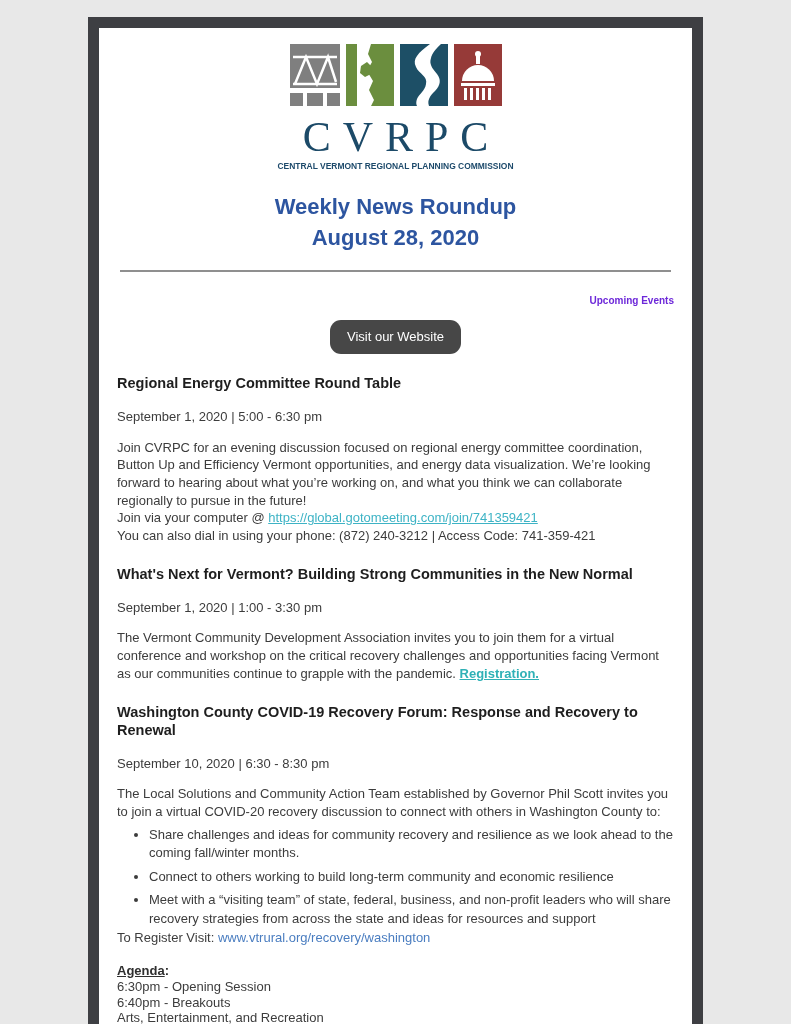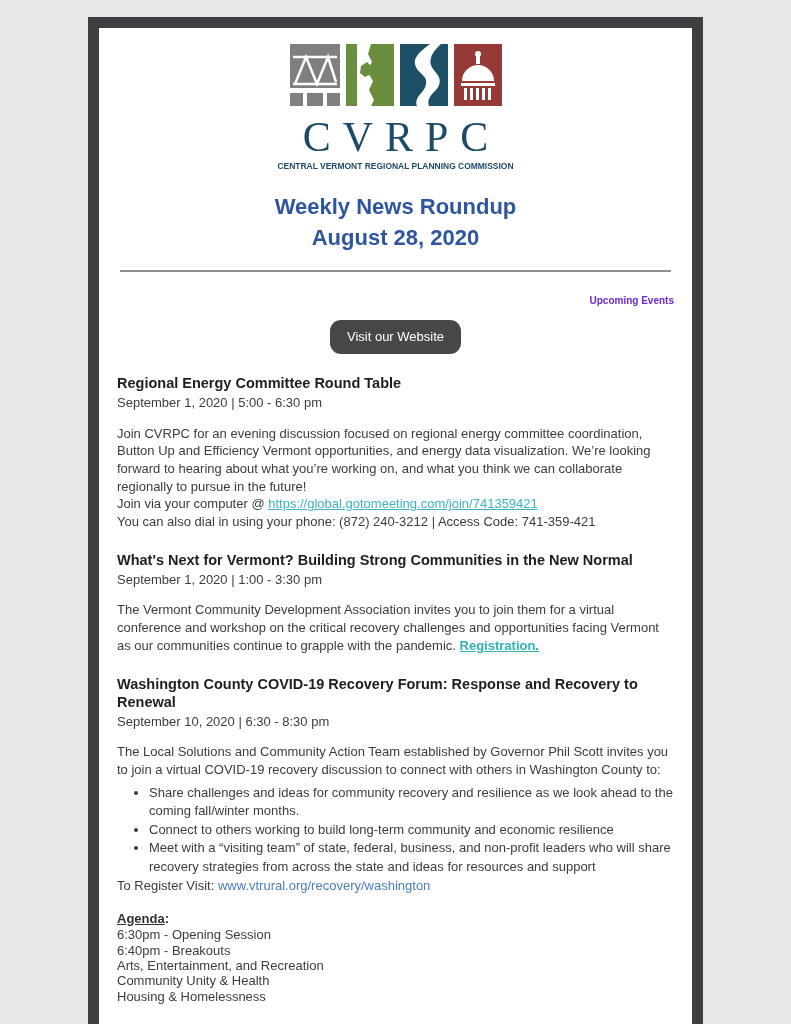--- a/index.html
+++ b/index.html
@@ -24,28 +24,28 @@
   .divider{border:none;border-top:2px solid #8f8f8f;margin:16px 3px 0;}
   .section-heading{color:#6d28d9;font-weight:bold;font-size:10px;margin-top:22px;text-align:right;}
   .btn-row{text-align:center;margin-top:13px;}
   .website-btn{
     display:inline-block;background:#474747;color:#ffffff;font-size:13px;
     padding:8px 17px;cursor:pointer;text-decoration:none;border-radius:11px;
   }
   
   .event{margin-top:20px;}
   .event-title{font-weight:bold;font-size:14.5px;color:#1e1e1e;line-height:1.25;}
-  .event-date{margin-top:2px;}
+  .event-date{margin-top:16px;}
   .event-body{margin-top:13px;}
   .para{margin-top:1px;}
   a.teal-link{color:#3db3c5;text-decoration:underline;cursor:pointer;}
   a.teal-bold-link{color:#2fb1b6;font-weight:bold;text-decoration:underline;cursor:pointer;}
   a.blue-link{color:#4a7dc0;text-decoration:none;cursor:pointer;}
   ul.bullets{margin:5px 0 0;padding-left:32px;}
-  ul.bullets li{line-height:1.42;}
+  ul.bullets li{margin-top:5px;line-height:1.42;}
   .agenda{margin-top:15px;}
   .agenda-heading{font-weight:bold;color:#2f2f2f;}
   .agenda-heading .u{text-decoration:underline;}
   ul.plain{list-style:none;margin:0;padding:0;}
   ul.plain li{line-height:1.18;}
 </style>
 </head>
 <body>
 
 <div class="frame">
@@ -118,21 +118,21 @@
       <div class="event-date">September 1, 2020 | 1:00 - 3:30 pm</div>
       <div class="event-body">
         <span>The Vermont Community Development Association invites you to join them for a virtual conference and workshop on the critical recovery challenges and opportunities facing Vermont as our communities continue to grapple with the pandemic. </span><a class="teal-bold-link">Registration.</a>
       </div>
     </div>
 
     <div class="event">
       <div class="event-title">Washington County COVID-19 Recovery Forum: Response and Recovery to Renewal</div>
       <div class="event-date">September 10, 2020 | 6:30 - 8:30 pm</div>
       <div class="event-body">
-        <span>The Local Solutions and Community Action Team established by Governor Phil Scott invites you to join a virtual COVID-19 recovery discussion to connect with others in Washington County to:</span>
+        <span>The Local Solutions and Community Action Team established by Governor Phil Scott invites you to join a virtual COVID-20 recovery discussion to connect with others in Washington County to:</span>
         <ul class="bullets">
             <li>Share challenges and ideas for community recovery and resilience as we look ahead to the coming fall/winter months.</li>
             <li>Connect to others working to build long-term community and economic resilience</li>
             <li>Meet with a “visiting team” of state, federal, business, and non-profit leaders who will share recovery strategies from across the state and ideas for resources and support</li>
           </ul>
       </div>
       <div class="para">
         <span>To Register Visit: </span><a class="blue-link">www.vtrural.org/recovery/washington</a>
       </div>
       <div class="agenda">

